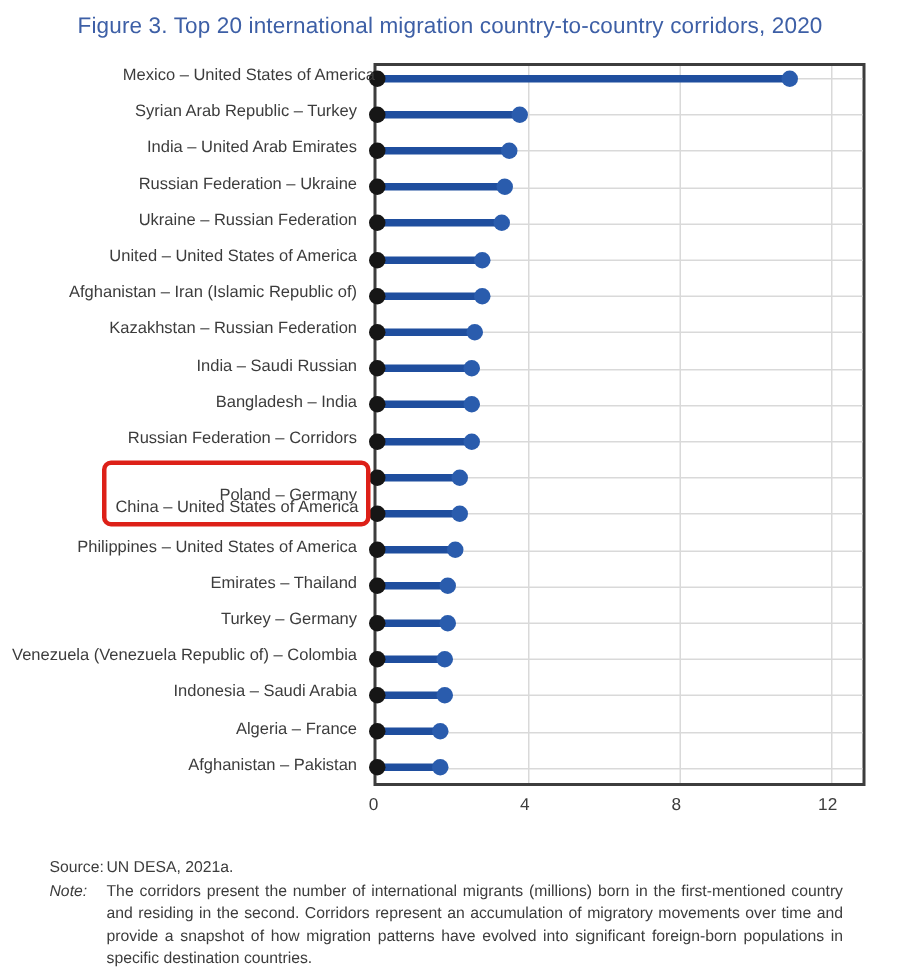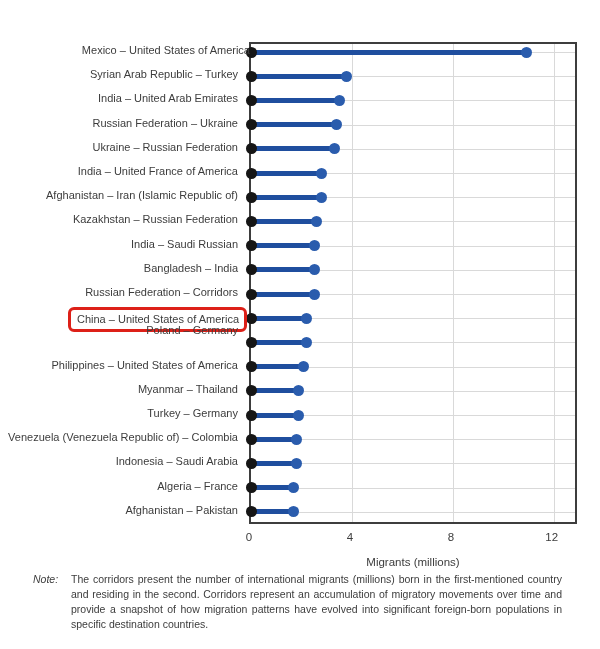--- a/index.html
+++ b/index.html
@@ -29,21 +29,21 @@
   .dot.end   { width:11px; height:11px; background:var(--end_dot); }
 
   .rowlabel {
     position:absolute; left:0; width:244px; padding-right:6px;
     text-align:right; font-size:11px; line-height:18px;
     color:var(--text_dark); white-space:nowrap;
   }
   .rowlabel .hl {
     display:inline-block;
     border:3px solid var(--highlight_red);
-    border-radius:6px; padding:0 5px 1px 6px; margin-right:-9px;
+    border-radius:6px; padding:19px 5px 1px 6px; margin-right:-9px;
   }
 
   .xtick {
     position:absolute; top:531px; width:30px; text-align:center;
     font-size:11.5px; color:var(--text_dark);
   }
   .xlabel {
     position:absolute; top:556px; left:249px; width:328px;
     text-align:center; font-size:11.5px; color:var(--text_dark);
   }
@@ -56,20 +56,21 @@
   .src-label, .note-label { width:38px; flex:none; }
   .note-label { font-style:italic; }
   .note-row { margin-top:1px; }
   .note-text { flex:1; text-align:justify; }
 </style>
 </head>
 <body>
 
 <div class="page">
 
+  <div class="fig-title">Figure 3. Top 20 international migration country-to-country corridors, 2020</div>
 
   <div class="plot" id="plot">
       <div class="vgrid" style="left: 100.923px;"></div>
       <div class="vgrid" style="left: 201.846px;"></div>
       <div class="vgrid" style="left: 302.769px;"></div>
       <div class="hgrid" style="top: 8px;"></div>
       <div class="bar" style="top: 5.5px; width: 275.015px;"></div>
       <div class="dot start" style="left: -5.5px; top: 2.5px;"></div>
       <div class="dot end" style="left: 269.515px; top: 2.5px;"></div>
       <div class="hgrid" style="top: 32.2px;"></div>
@@ -149,46 +150,49 @@
       <div class="dot start" style="left: -5.5px; top: 462.3px;"></div>
       <div class="dot end" style="left: 37.3923px; top: 462.3px;"></div>
     </div>
 
   <div id="labels">
       <div class="rowlabel" style="top: 41px; margin-left: 12px;"><span>Mexico – United States of America</span></div>
       <div class="rowlabel" style="top: 65.2px;"><span>Syrian Arab Republic – Turkey</span></div>
       <div class="rowlabel" style="top: 89.4px;"><span>India – United Arab Emirates</span></div>
       <div class="rowlabel" style="top: 113.6px;"><span>Russian Federation – Ukraine</span></div>
       <div class="rowlabel" style="top: 137.8px;"><span>Ukraine – Russian Federation</span></div>
-      <div class="rowlabel" style="top: 162px;"><span>India – United France of America</span></div>
+      <div class="rowlabel" style="top: 162px;"><span>United – United States of America</span></div>
       <div class="rowlabel" style="top: 186.2px;"><span>Afghanistan – Iran (Islamic Republic of)</span></div>
       <div class="rowlabel" style="top: 210.4px;"><span>Kazakhstan – Russian Federation</span></div>
       <div class="rowlabel" style="top: 234.6px;"><span>India – Saudi Russian</span></div>
       <div class="rowlabel" style="top: 258.8px;"><span>Bangladesh – India</span></div>
       <div class="rowlabel" style="top: 283px;"><span>Russian Federation – Corridors</span></div>
       <div class="rowlabel" style="top: 307.2px;"><span class="hl">China – United States of America</span></div>
       <div class="rowlabel" style="top: 321px;"><span>Poland – Germany</span></div>
       <div class="rowlabel" style="top: 355.6px;"><span>Philippines – United States of America</span></div>
-      <div class="rowlabel" style="top: 379.8px;"><span>Myanmar – Thailand</span></div>
+      <div class="rowlabel" style="top: 379.8px;"><span>Emirates – Thailand</span></div>
       <div class="rowlabel" style="top: 404px;"><span>Turkey – Germany</span></div>
       <div class="rowlabel" style="top: 428.2px;"><span>Venezuela (Venezuela Republic of) – Colombia</span></div>
       <div class="rowlabel" style="top: 452.4px;"><span>Indonesia – Saudi Arabia</span></div>
       <div class="rowlabel" style="top: 476.6px;"><span>Algeria – France</span></div>
       <div class="rowlabel" style="top: 500.8px;"><span>Afghanistan – Pakistan</span></div>
     </div>
 
   <div id="xticks">
       <div class="xtick" style="left: 234px;">0</div>
       <div class="xtick" style="left: 334.923px;">4</div>
       <div class="xtick" style="left: 435.846px;">8</div>
       <div class="xtick" style="left: 536.769px;">12</div>
     </div>
 
-  <div class="xlabel">Migrants (millions)</div>
 
   <div class="footer">
+    <div class="src-row">
+      <span class="src-label">Source:</span>
+      <span class="src-text">UN DESA, 2021a.</span>
+    </div>
     <div class="note-row">
       <span class="note-label">Note:</span>
       <span class="note-text">The corridors present the number of international migrants (millions) born in the first-mentioned country and residing in the second. Corridors represent an accumulation of migratory movements over time and provide a snapshot of how migration patterns have evolved into significant foreign-born populations in specific destination countries.</span>
     </div>
   </div>
 
 </div>
 
 </body></html>

